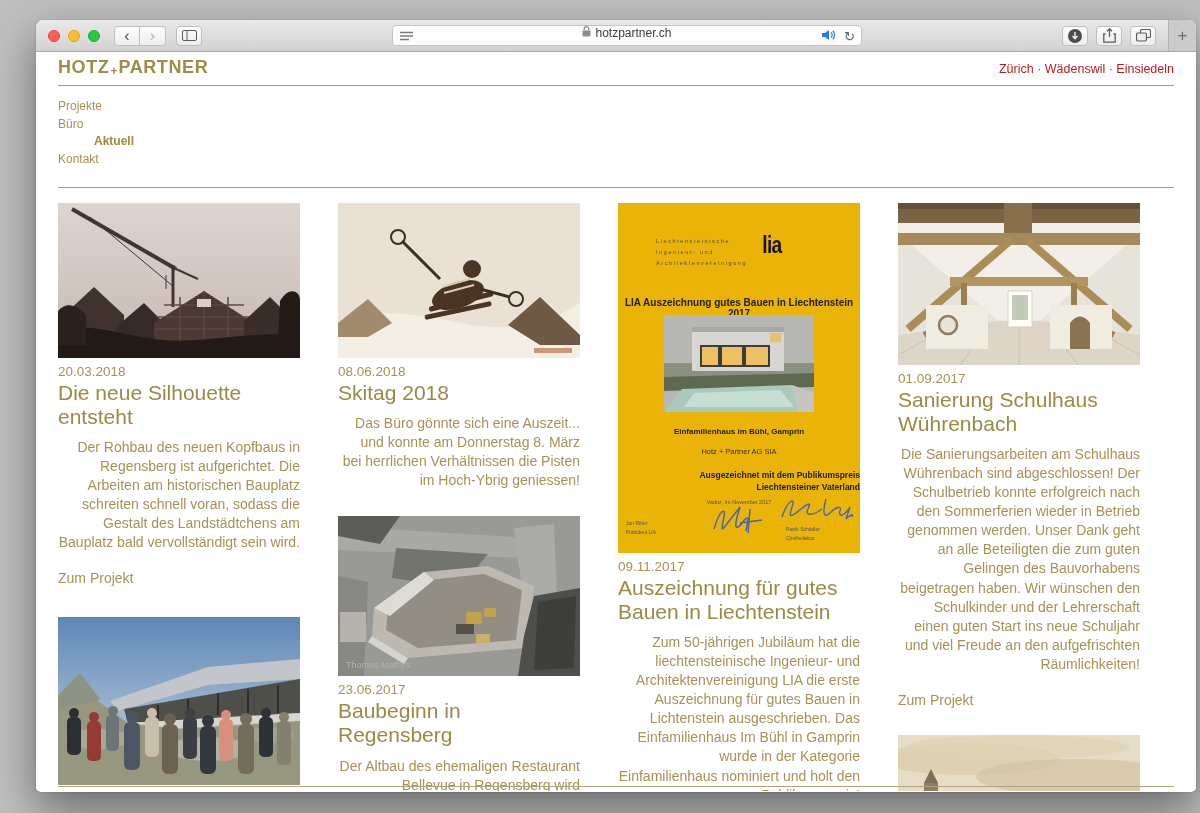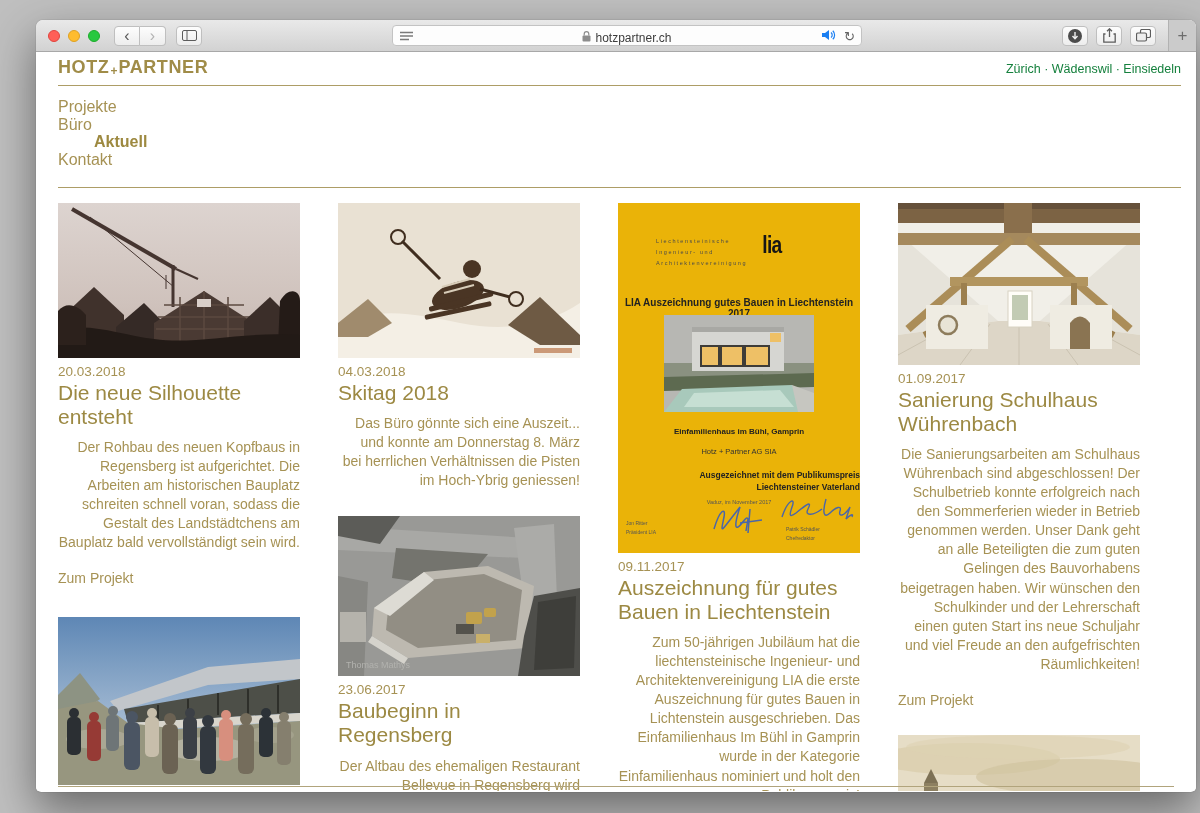--- a/index.html
+++ b/index.html
@@ -38,46 +38,46 @@
     border:1px solid #bfbfbf; color:#595959; font-size:16px; line-height:1;
   }
   .tbtn.first { border-radius:4px 0 0 4px; }
   .tbtn.last  { border-radius:0 4px 4px 0; border-left:none; }
   .tbtn.single{ border-radius:4px; margin-right:0; }
   .tbtn.dim { color:#b3b3b3; }
   .spacer { flex:1; }
   .urlfield {
     width:470px; height:21px; background:#fdfdfd;
     border:1px solid #c3c3c3; border-radius:4px;
-    display:flex; align-items:flex-end; justify-content:center;
+    display:flex; align-items:flex-start; justify-content:center;
     position:relative; font-size:12px; color:#3c3c3c;
   }
   .urlfield .reader { position:absolute; left:7px; top:5px; }
   .urlfield .rights { position:absolute; right:6px; top:3px; display:flex; gap:7px; align-items:center; }
   .lockglyph { margin-right:4px; display:inline-block; }
   .reloadglyph { font-size:13px; color:#666; line-height:1; }
   .rightbtns { display:flex; gap:8px; margin:0 10px; }
   .plusstrip {
     width:28px; align-self:stretch; margin-left:2px;
     background:#cbcbcb; border-left:1px solid #b2b2b2;
     display:flex; align-items:center; justify-content:center;
     color:#6d6d6d; font-size:17px;
   }
   
   .page {
     height:739px; background:#fff; position:relative;
-    padding:5px 15px 0 22px; overflow:hidden;
+    padding:5px 22px 0 22px; overflow:hidden;
   }
   .hp-headrow { display:flex; justify-content:space-between; align-items:baseline; }
   .logo { font-size:18px; font-weight:bold; letter-spacing:.6px; color:#a08c48; }
   .logo .plus { font-size:12px; position:relative; top:2px; margin:0 1px; letter-spacing:0; }
-  .locations { font-size:12.5px; color:#15803d; }
+  .locations { font-size:12.5px; color:#b91c1c; }
   .rule { border:none; border-top:1px solid #ad9d66; margin-top:7px; }
   .mainnav { margin-top:12px; }
-  .mainnav .navitem { font-size:16px; line-height:17.5px; color:#a69254; cursor:pointer; width:max-content; }
+  .mainnav .navitem { font-size:12px; line-height:17.5px; color:#a69254; cursor:pointer; width:max-content; }
   .mainnav .navitem.active { font-weight:bold; color:#9d8940;margin-left:36px; }
   .rule2 { margin-top:19px; }
   .grid {
     margin-top:15px;
     display:grid; grid-template-columns:repeat(4,242px); column-gap:38px;
     align-items:start;
   }
   .article + .article { margin-top:26px; }
   .col1 .article + .article { margin-top:30px; }
   .photo { width:278px; display:block; margin-bottom:6px; }
@@ -343,21 +343,21 @@
                 <line x1="102" y1="76" x2="64" y2="38"></line>
                 <line x1="142" y1="86" x2="172" y2="94"></line>
               </g>
               <g stroke="#3f2d1e" stroke-width="2" fill="none">
                 <circle cx="60" cy="34" r="7"></circle>
                 <circle cx="178" cy="96" r="7"></circle>
               </g>
               <rect x="196" y="145" width="38" height="5" fill="#b56a3c" opacity="0.65"></rect>
             </svg>
           </span>
-          <div class="date">04.03.2018</div>
+          <div class="date">08.06.2018</div>
           <h2 class="title">Skitag 2018</h2>
           <p class="body">Das Büro gönnte sich eine Auszeit...
 und konnte am Donnerstag 8. März bei herrlichen Verhältnissen die Pisten im Hoch-Ybrig geniessen!</p>
         </article>
 
         <article class="article">
           <span class="photo">
             <svg width="242" height="160" viewBox="0 0 242 160">
               <rect width="242" height="160" fill="#999996"></rect>
               <path d="M0 10 L190 22 L186 42 L0 34 Z" fill="#a8a8a5"></path>

